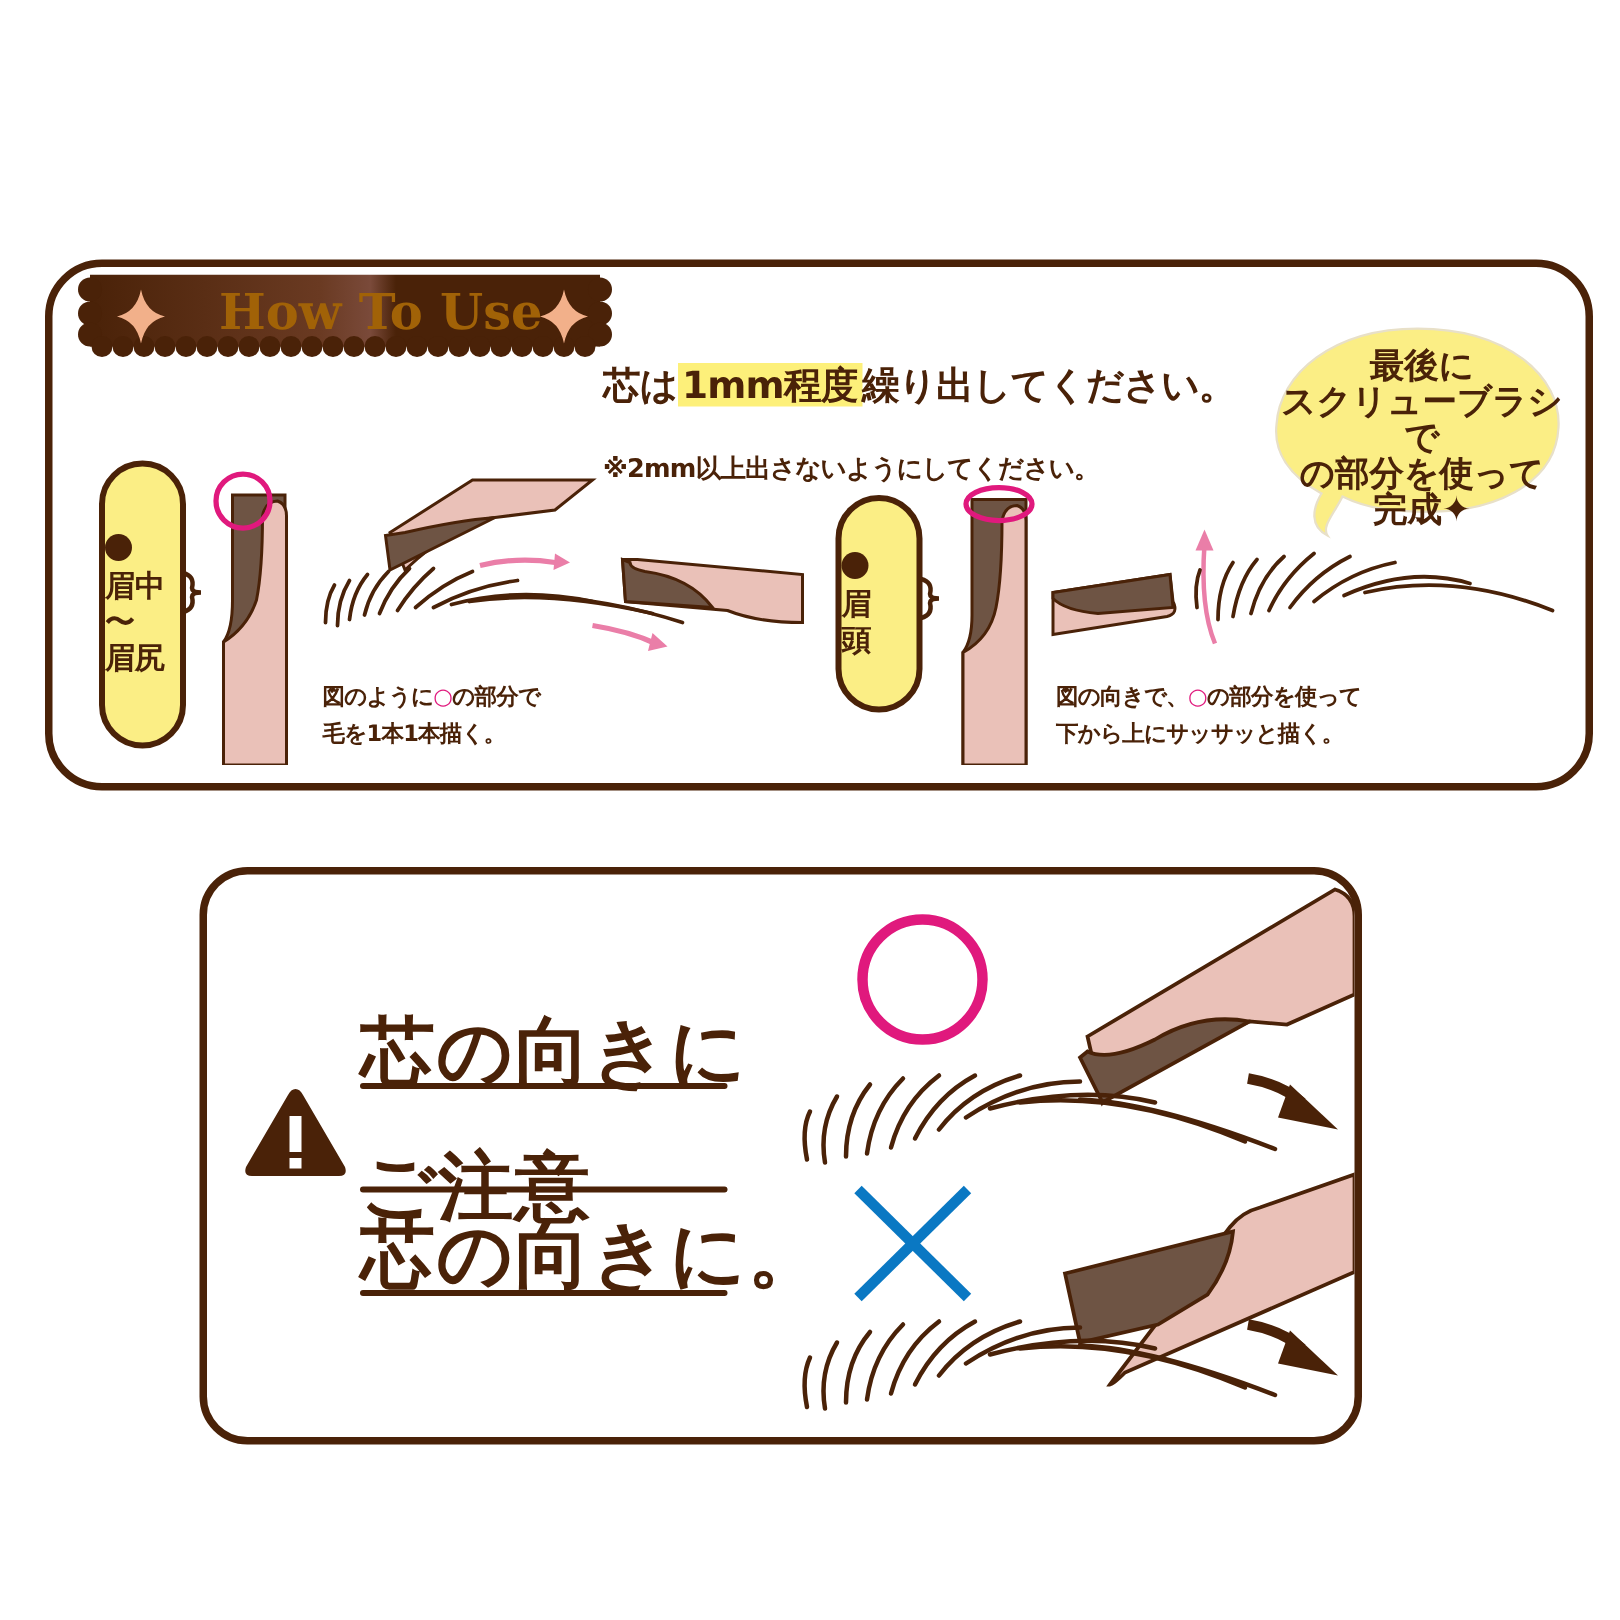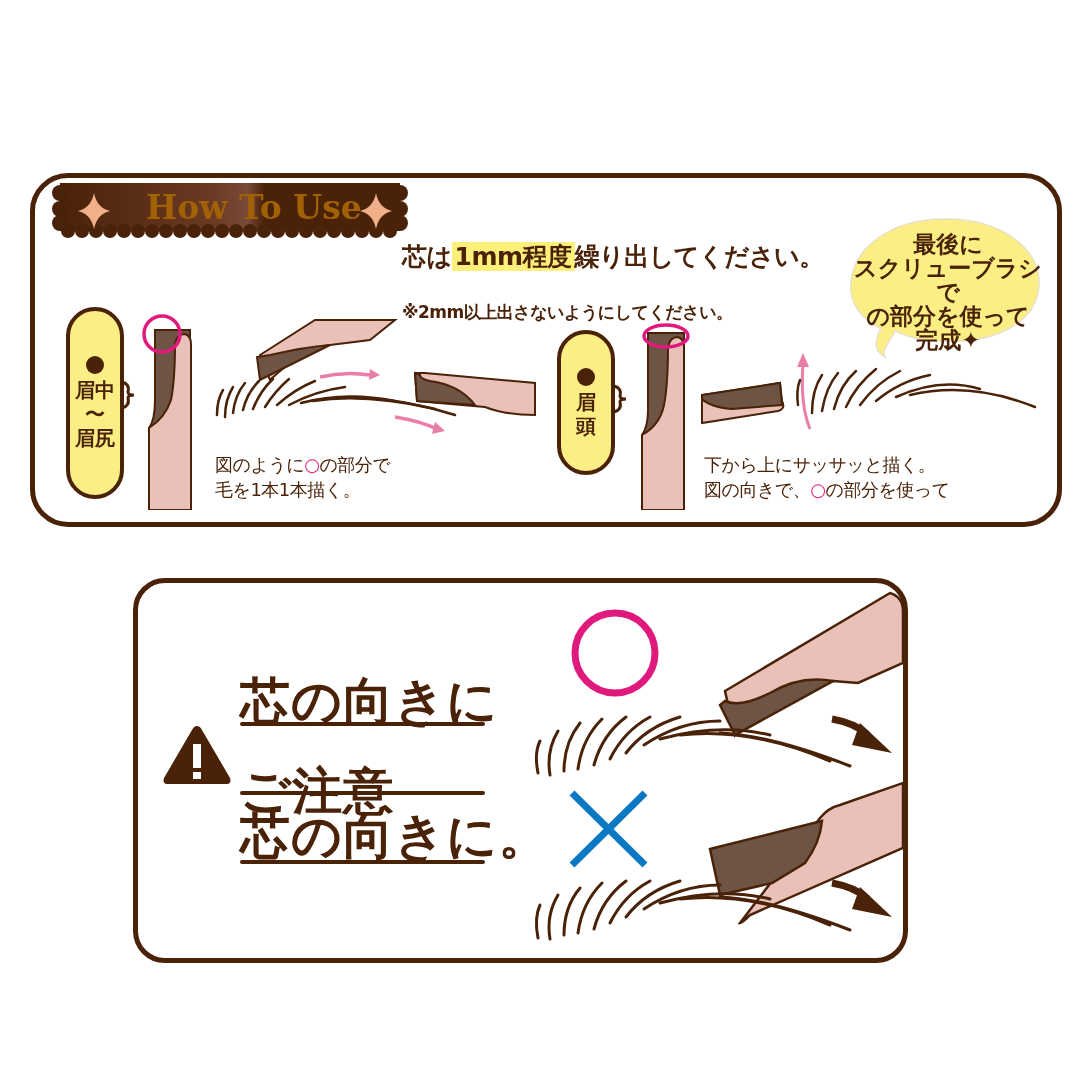--- a/index.html
+++ b/index.html
@@ -11,23 +11,23 @@
   #caution-panel { left:133px; top:578px; width:775px; height:385px; border-radius:32px; }
   .hl { background:#fdf07a; padding:0 3px; }
   .pink { color:#e0197d; }
   .title-banner { position:absolute; left:52px; top:183px; width:356px; height:56px; }
   .title-text { position:absolute; left:118px; top:188px; font-family:"DejaVu Serif","Liberation Serif",serif;
                 font-weight:bold; font-size:33px; color:#a16207; letter-spacing:0px; white-space:nowrap;margin-left:28px; }
   .head-main { position:absolute; left:402px; top:240px; font-size:25px; font-weight:bold; white-space:nowrap; letter-spacing:-0.5px; }
   .head-note { position:absolute; left:402px; top:301px; font-size:17px; font-weight:bold; white-space:nowrap; letter-spacing:-0.5px; }
   .bubble-text { position:absolute; left:852px; top:232px; width:192px; text-align:center; font-size:23px; font-weight:bold; line-height:24px; }
   .pill { position:absolute; background:#fbee85; border:4px solid #4a2208; border-radius:34px; box-sizing:border-box;
-          display:flex; flex-direction:column; align-items:center; justify-content:center; font-weight:bold; font-size:20px; line-height:24px; }
+          display:flex; flex-direction:column; align-items:flex-start; justify-content:center; font-weight:bold; font-size:20px; line-height:24px; }
   .pill .dot { width:18px; height:18px; border-radius:50%; background:#4a2208; margin-bottom:4px; }
-  .step-text { position:absolute; font-size:18px; font-weight:normal; line-height:25px; white-space:nowrap; letter-spacing:-0.5px; }
+  .step-text { position:absolute; font-size:15px; font-weight:bold; line-height:25px; white-space:nowrap; letter-spacing:-0.5px; }
   .caution-line { position:absolute; left:240px; font-size:50px; font-weight:bold; white-space:nowrap; letter-spacing:1px; }
   .rule { position:absolute; left:240px; width:245px; height:4px; background:#4a2208; border-radius:2px; }
 </style>
 </head>
 <body>
 
 <div id="howto-panel" class="panel"></div>
 
 <svg class="title-banner" viewBox="0 0 356 56" width="356" height="56">
   <defs>
@@ -166,22 +166,22 @@
     <path d="M134 64 Q140 40 156 26"></path>
       <path d="M146 62 Q156 40 176 24"></path>
       <path d="M160 60 Q176 38 200 26"></path>
     <path d="M176 56 Q200 36 230 30"></path>
       <path d="M196 52 Q240 32 280 44"></path>
       <path d="M210 50 Q270 36 335 62"></path>
   </g>
 </svg>
 
 <div class="step-text" style="left:704px;top:452px;">
+  <div><span>図の向きで、</span><span class="pink">○</span><span>の部分を使って</span></div>
   <div>下から上にサッサッと描く。</div>
-  <div><span>図の向きで、</span><span class="pink">○</span><span>の部分を使って</span></div>
 </div>
 
 <div id="caution-panel" class="panel"></div>
 
 <svg class="abs" style="left:160px;top:722px" width="74" height="64" viewBox="0 0 74 64">
   <path d="M37 4 Q40 4 42 8 L70 56 Q72 62 66 62 L8 62 Q2 62 4 56 L32 8 Q34 4 37 4Z" fill="#4a2208"></path>
   <rect x="33" y="22" width="8" height="24" fill="#fff"></rect>
   <rect x="33" y="50" width="8" height="7" fill="#fff"></rect>
 </svg>
 

